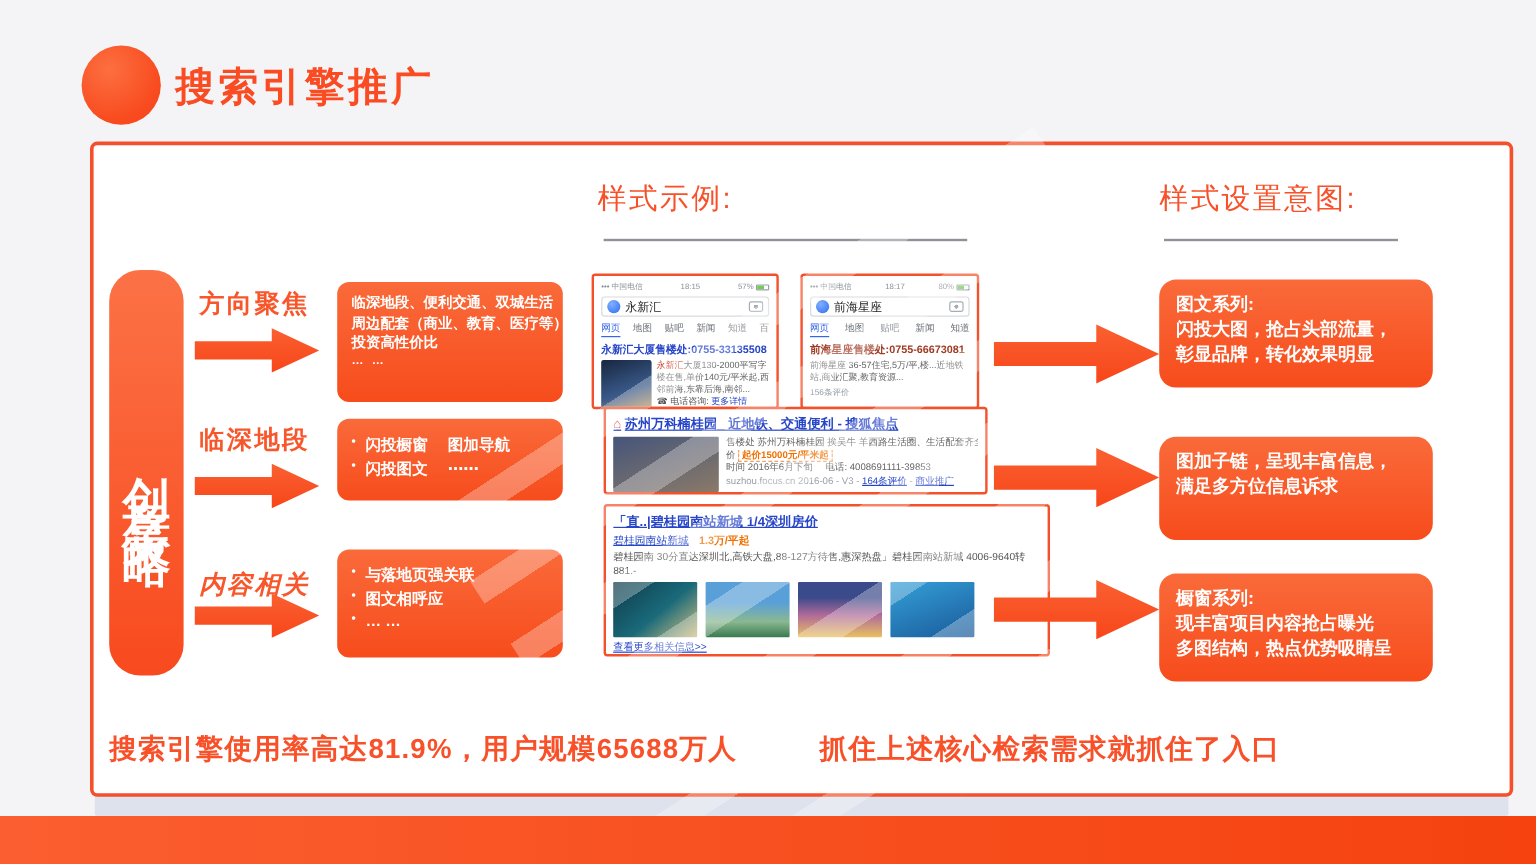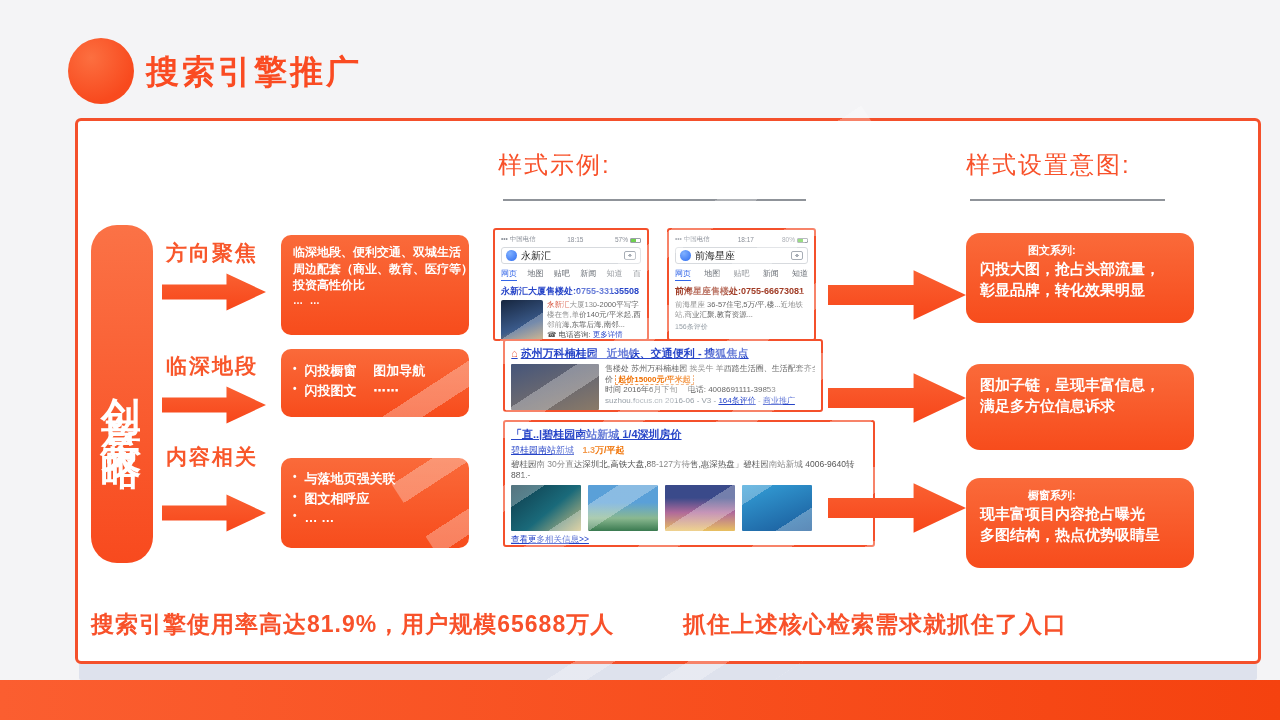--- a/index.html
+++ b/index.html
@@ -76,21 +76,21 @@
   .sc-thumbs div{width:70px;height:46px;border-radius:1px;}
   .t1{background:linear-gradient(140deg,#0e3a4a,#1a6a7a 55%,#d0c080);}
   .t2{background:linear-gradient(180deg,#5aa0d8 38%,#8ab890 72%,#3a7a50);}
   .t3{background:linear-gradient(180deg,#3a4a8a 28%,#b06a9a 60%,#e8c060);}
   .t4{background:linear-gradient(160deg,#34a0d8,#1a5a9a);}
   .sc-more{font-size:8.5px;margin-top:3px;}
 
   
   .ibox{position:absolute;width:228px;background:linear-gradient(180deg,#fa6a3a,#f74c1c);border-radius:14px;
     color:#fff;font-weight:700;padding:10px 14px;}
-  .ibox .it{font-size:11px;line-height:1.4;margin-left:48px;}
+  .ibox .it{font-size:15px;line-height:1.4;}
   .ibox .il{font-size:15px;line-height:1.4;white-space:nowrap;}
 
   
   .foot-txt{position:absolute;font-size:23px;font-weight:800;color:#f8512a;letter-spacing:1px;white-space:nowrap;}
 
   .bottom-bar{position:absolute;left:0;top:680px;width:1280px;height:40px;
     background:linear-gradient(90deg,#fb5e30,#f5420f);}
 
   .watermark{position:absolute;left:340px;top:80px;width:600px;height:470px;pointer-events:none;
     transform:rotate(-33deg);opacity:.45;
@@ -125,21 +125,21 @@
       <div class="bl">
           <span class="b">•</span>
           <span>闪投橱窗　 图加导航</span>
         </div>
       <div class="bl">
           <span class="b">•</span>
           <span>闪投图文　 ⋯⋯</span>
         </div>
     </div>
 
-    <div class="row-label" style="left:88px;top:322px;">内容相关</div>
+    <div class="row-label" style="left:88px;top:352px;font-style:italic;">内容相关</div>
     <div class="arrow" style="left:84px;top:371px;width:104px;height:42px;"></div>
     <div class="obox" style="left:203px;top:337px;width:188px;height:90px;padding-top:11px;">
       <div class="bl">
           <span class="b">•</span>
           <span>与落地页强关联</span>
         </div>
       <div class="bl">
           <span class="b">•</span>
           <span>图文相呼应</span>
         </div>

